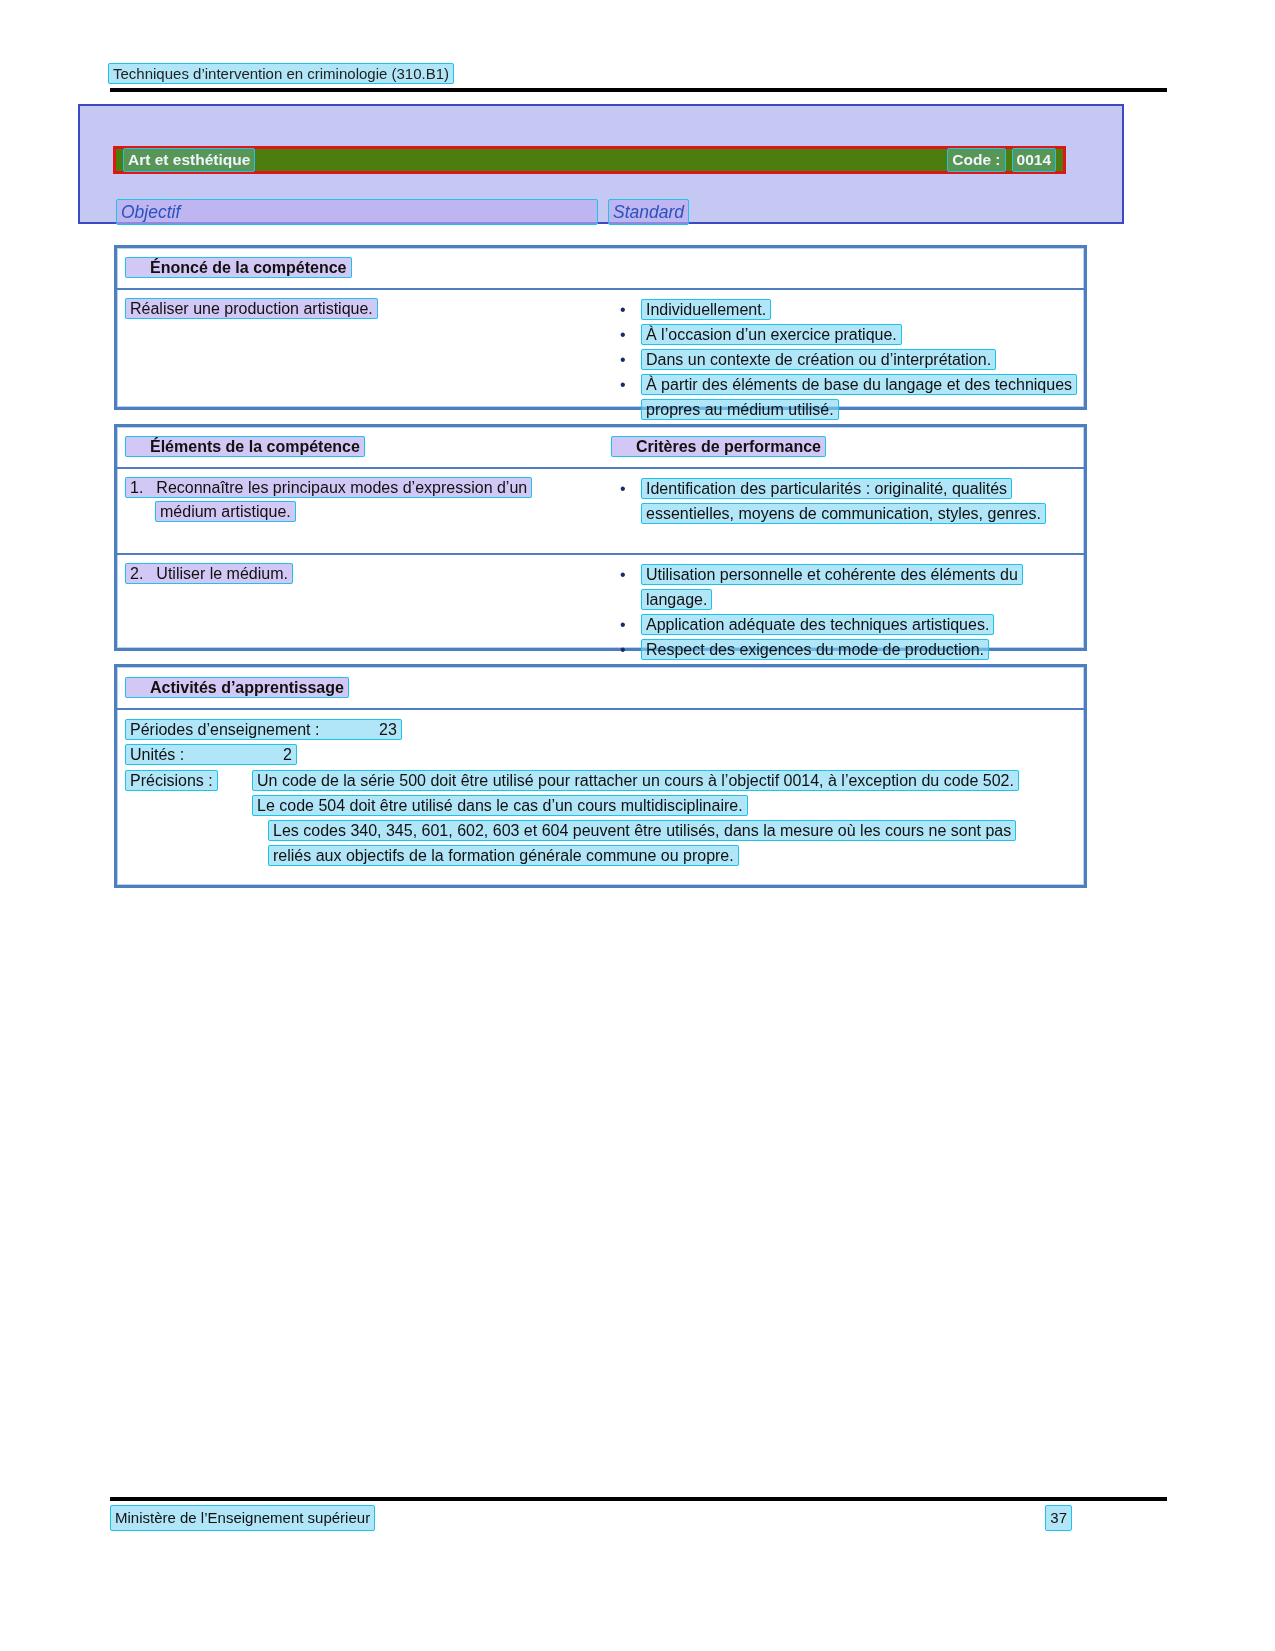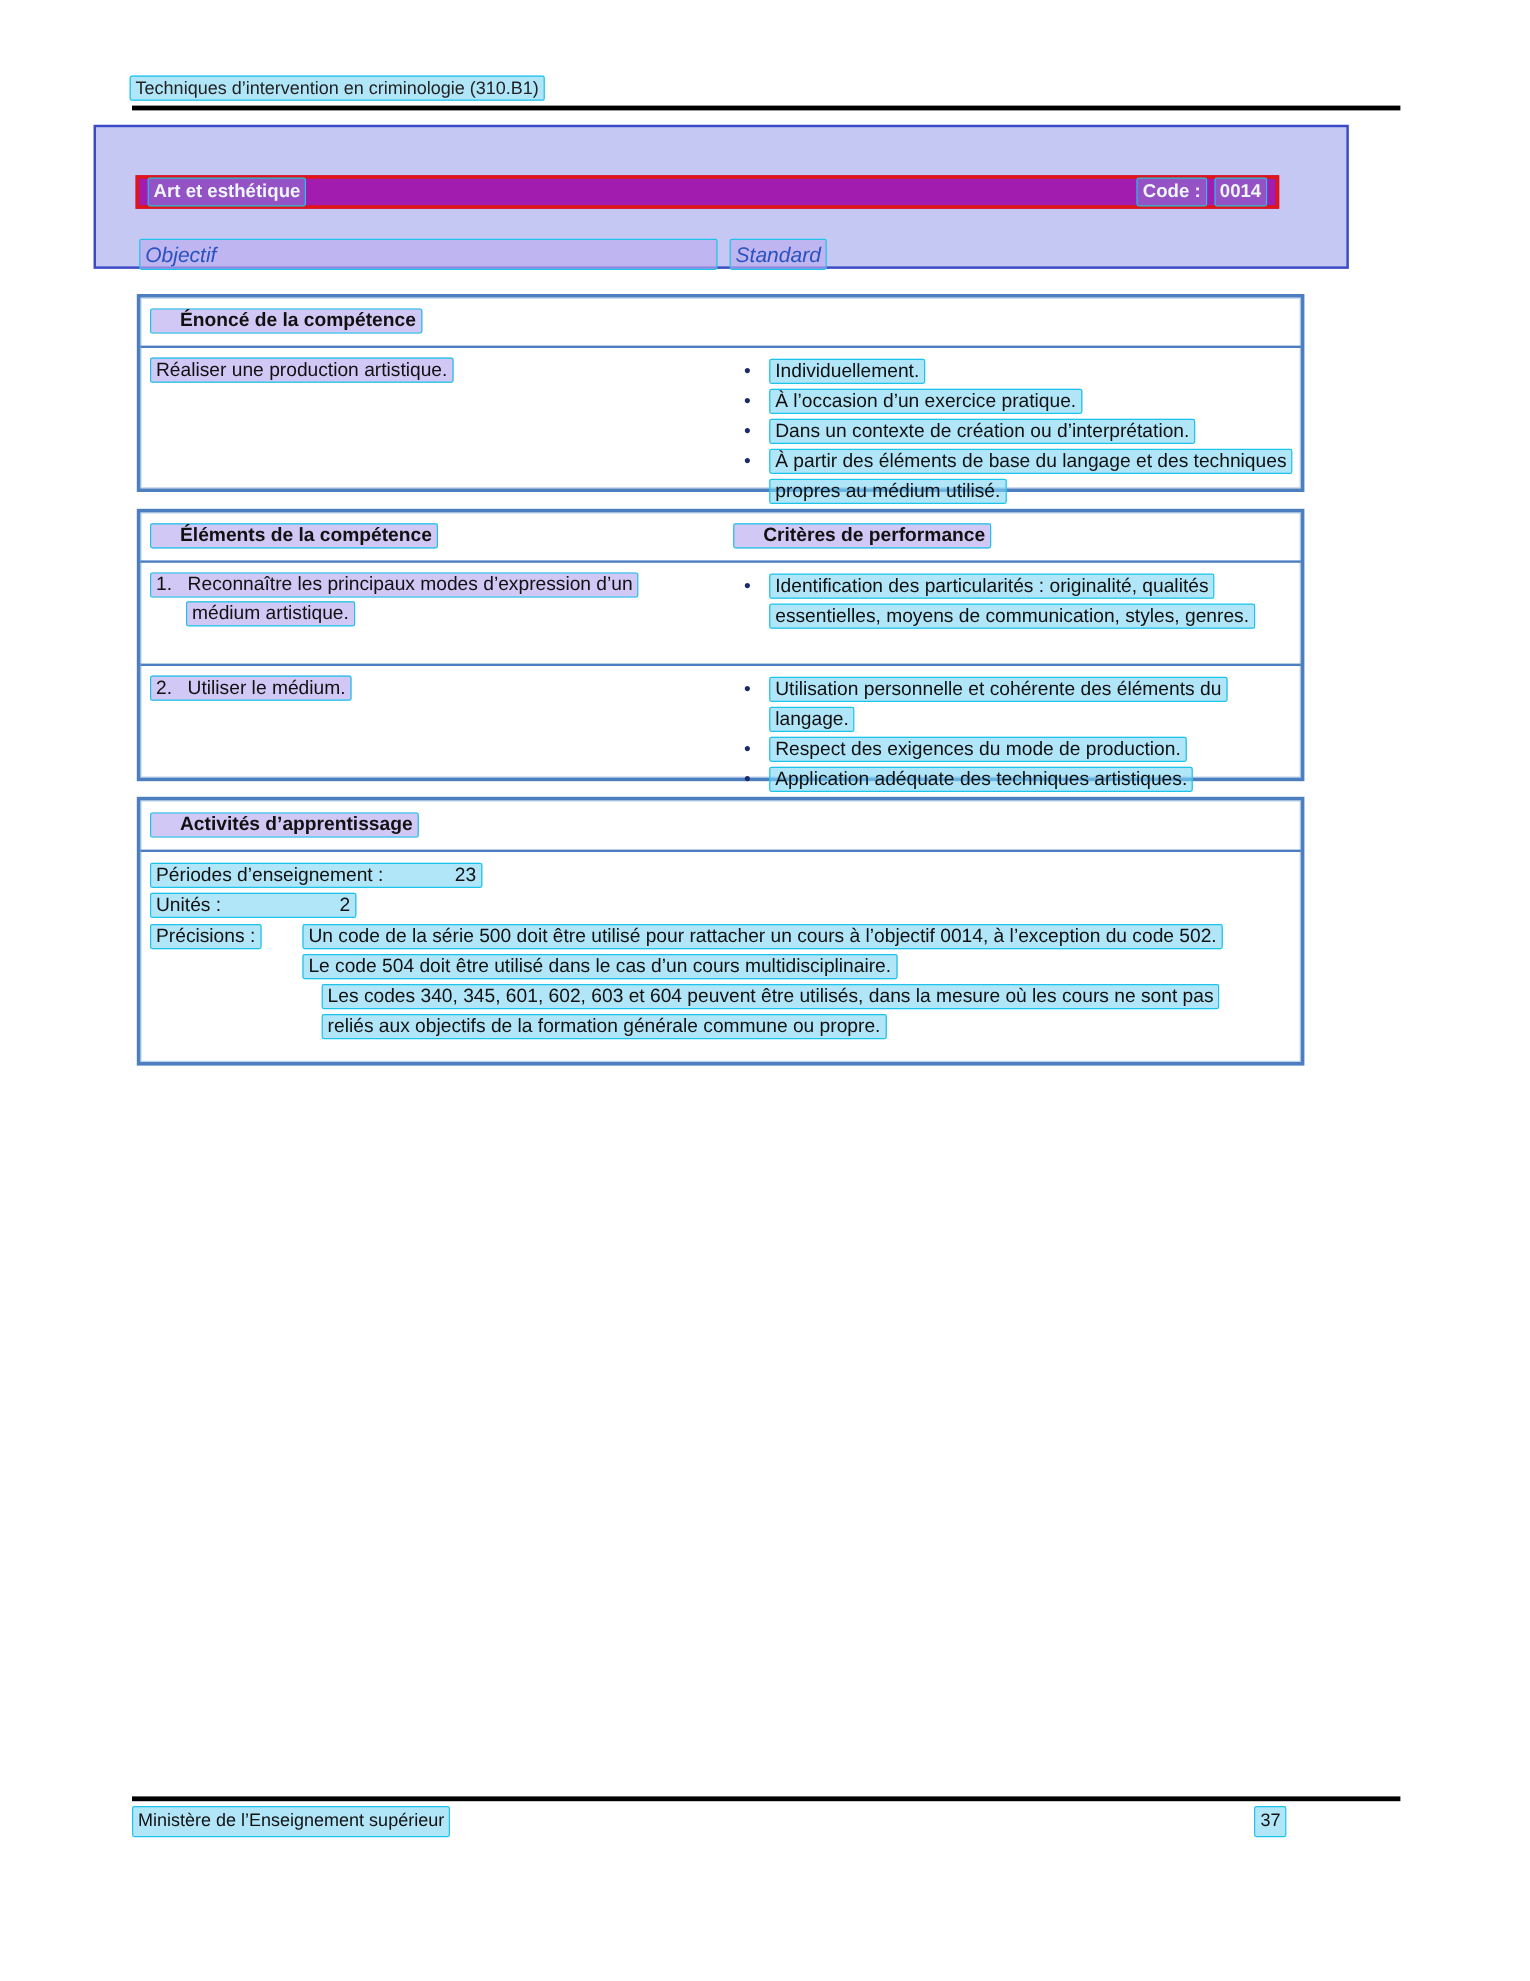--- a/index.html
+++ b/index.html
@@ -32,21 +32,21 @@
   .hdr { position:absolute; left:108px; top:62px; font-size:15px; color:#222; }
   .hdr-rule { position:absolute; left:110px; top:88px; width:1057px; height:4px; background:#000; }
 
   
   .banner {
     position:absolute; left:78px; top:104px; width:1046px; height:120px;
     background:#c5c8f3; border:2px solid #3b49c4;
   }
   .banner-bar {
     position:absolute; left:33px; top:40px; width:953px; height:28px;
-    background:#a21caf; border:3px solid #e01616;
+    background:#4d7c0f; border:3px solid #e01616;
     display:flex; align-items:center; justify-content:space-between;
     padding:0 7px; line-height:20px;
   }
   .bar-text { font-weight:bold; font-size:15.5px; }
   .bar-right { display:flex; gap:6px; }
   .obj-row { position:absolute; left:36px; top:93px; display:flex; line-height:22px; }
   .heading-blue { color:#2a52be; font-weight:normal; font-style:italic; font-size:17.5px; }
   .obj { width:482px; margin-right:10px; }
 
   
@@ -167,22 +167,22 @@
 
     <div class="trow tbody-cellpad">
       <div class="tcell">
         <p class="lw numbered">
           <span class="hl-p"><span class="num">2.</span><span>Utiliser le médium.</span></span>
         </p>
       </div>
       <div class="tcell">
         <ul class="bullets">
           <li><span class="hl">Utilisation personnelle et cohérente des éléments du langage.</span></li>
+          <li><span class="hl">Application adéquate des techniques artistiques.</span></li>
           <li><span class="hl">Respect des exigences du mode de production.</span></li>
-          <li><span class="hl">Application adéquate des techniques artistiques.</span></li>
         </ul>
       </div>
     </div>
   </div>
 
   <div class="abox">
     <div class="ahead">
       <span class="hl-p th">Activités d’apprentissage</span>
     </div>
     <div class="abody">

